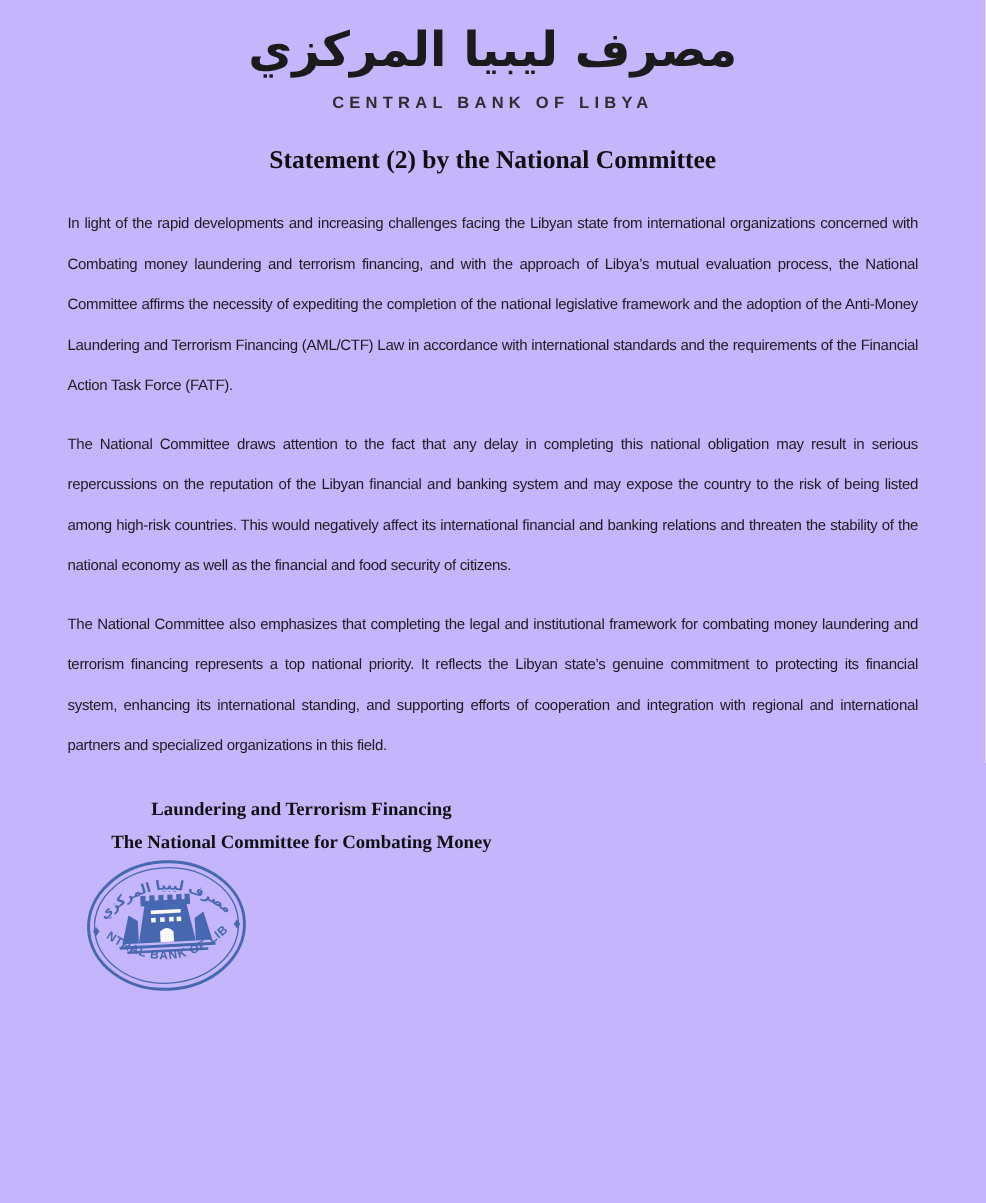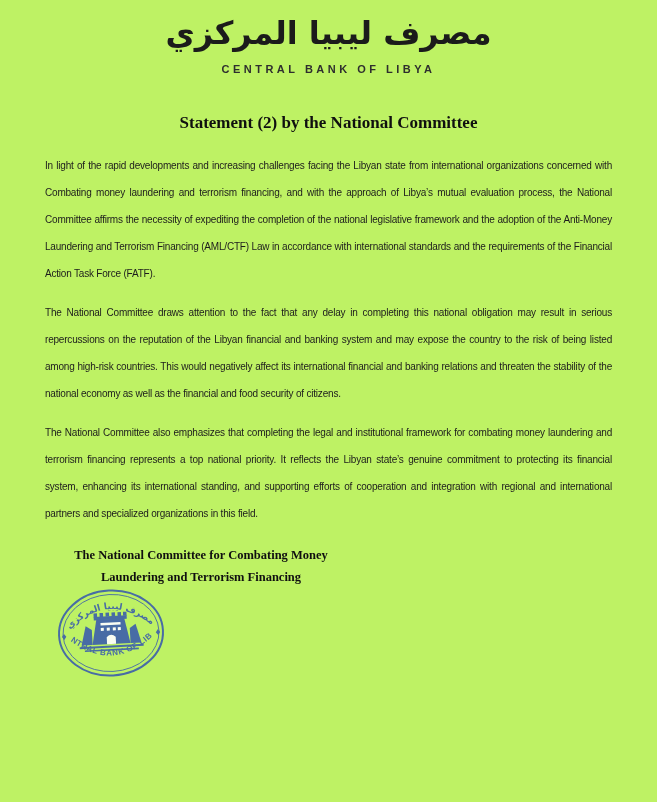--- a/index.html
+++ b/index.html
@@ -1,40 +1,40 @@
 <!DOCTYPE html>
 <html><head>
 <meta charset="utf-8">
 <style>
   html,body { margin:0; padding:0; background:#ffffff; }
   .page {
     position:relative;
     width:657px; height:802px;
-    background:#bef264;
+    background:#c4b5fd;
     overflow:hidden;
     font-family:"Liberation Sans", sans-serif;
   }
   .header { text-align:center; padding-top:6px; }
   .logo-arabic {
     font-family:"DejaVu Sans", sans-serif;
     font-weight:700;
     font-size:32px;
     line-height:54px;
     color:#1b1b1b;
     direction:rtl;
   }
   .logo-caption {
     margin-top:3px;
     font-family:"Liberation Sans", sans-serif;
     font-weight:600;
     font-size:11px;
     letter-spacing:3.5px;
     color:#2e2e2e;
   }
-  .title-block { margin-top:38px; text-align:center; }
+  .title-block { margin-top:22px; text-align:center; }
   .title-line {
     font-family:"Liberation Serif", serif;
     font-weight:700;
     font-size:17px;
     line-height:20px;
     color:#0f0f0f;
     white-space:nowrap;
   }
   .title-line + .title-line { margin-top:11px; }
   .content { padding:0 45px; margin-top:19px; }
@@ -89,22 +89,22 @@
     <div class="title-line">Statement (2) by the National Committee</div>
   </div>
 
   <div class="content">
     <p class="body">In light of the rapid developments and increasing challenges facing the Libyan state from international organizations concerned with Combating money laundering and terrorism financing, and with the approach of Libya’s mutual evaluation process, the National Committee affirms the necessity of expediting the completion of the national legislative framework and the adoption of the Anti-Money Laundering and Terrorism Financing (AML/CTF) Law in accordance with international standards and the requirements of the Financial Action Task Force (FATF).</p>
     <p class="body">The National Committee draws attention to the fact that any delay in completing this national obligation may result in serious repercussions on the reputation of the Libyan financial and banking system and may expose the country to the risk of being listed among high-risk countries. This would negatively affect its international financial and banking relations and threaten the stability of the national economy as well as the financial and food security of citizens.</p>
     <p class="body">The National Committee also emphasizes that completing the legal and institutional framework for combating money laundering and terrorism financing represents a top national priority. It reflects the Libyan state’s genuine commitment to protecting its financial system, enhancing its international standing, and supporting efforts of cooperation and integration with regional and international partners and specialized organizations in this field.</p>
   </div>
 
   <div class="signature">
+    <div class="sig-line">Laundering and Terrorism Financing</div>
     <div class="sig-line">The National Committee for Combating Money</div>
-    <div class="sig-line">Laundering and Terrorism Financing</div>
   </div>
 
   <div class="seal">
     <svg viewBox="0 0 110 90" xmlns="http://www.w3.org/2000/svg">
       <defs>
         <path id="sealTopArc" d="M 13,40 Q 55,2 97,40" fill="none"></path>
         <path id="sealBottomArc" d="M 12,49 Q 55,86 98,49" fill="none"></path>
       </defs>
 
       <ellipse cx="55" cy="45" rx="52" ry="42.5" fill="none" stroke="currentColor" stroke-width="2"></ellipse>

